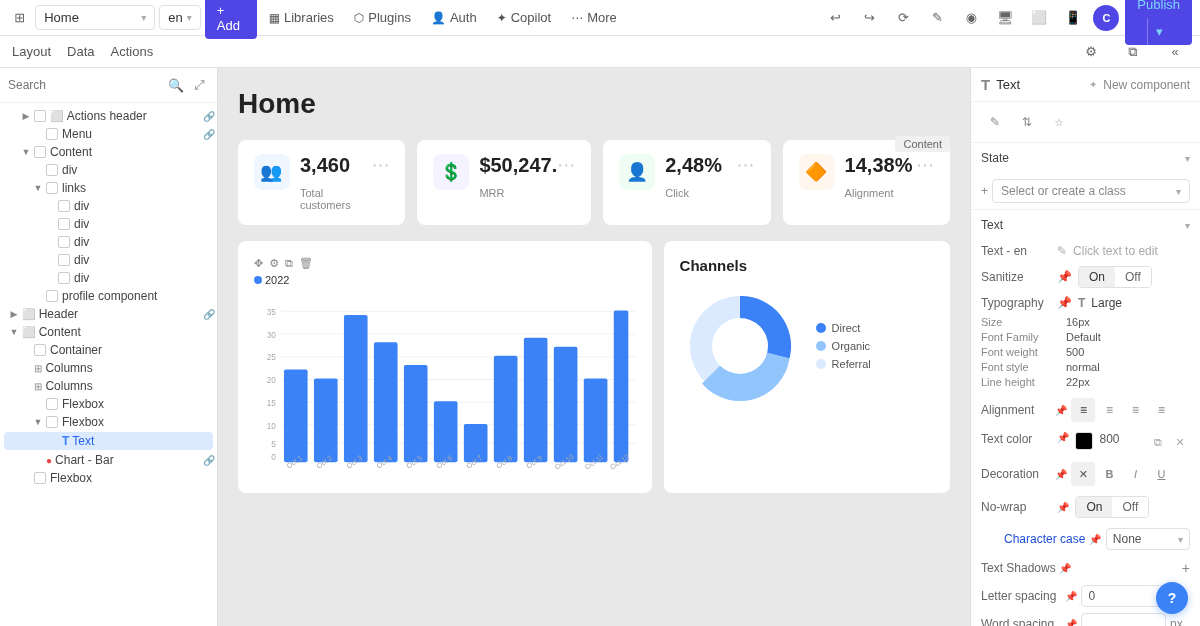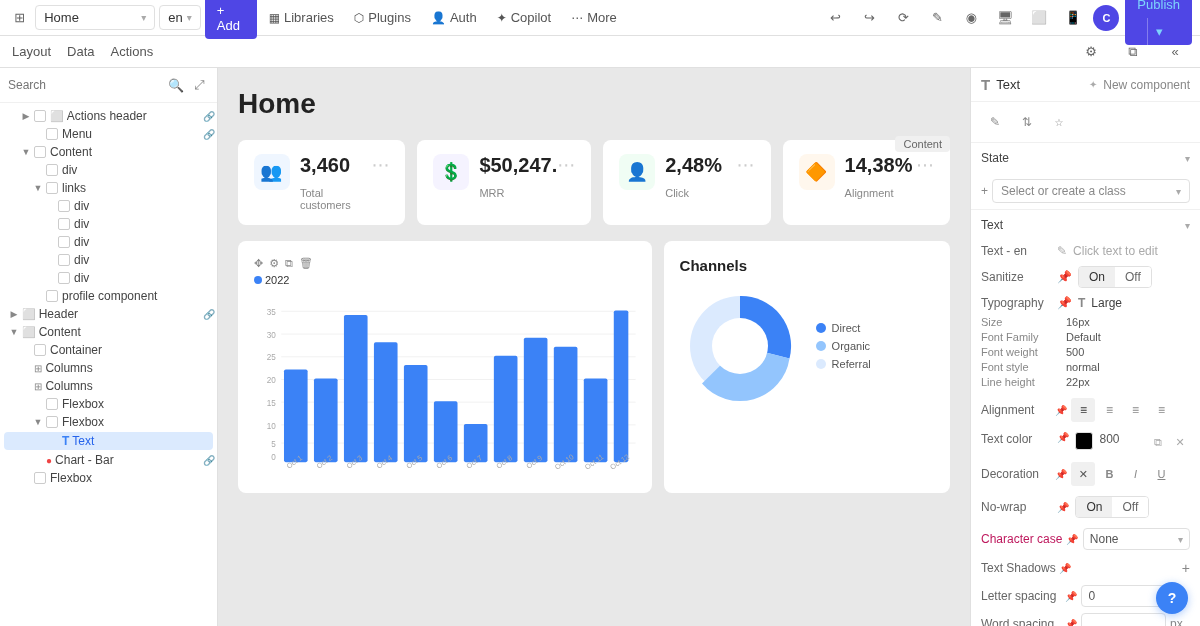--- a/index.html
+++ b/index.html
@@ -615,21 +615,21 @@
       <div class="nowrap-row">
         <span class="nowrap-label">No-wrap</span>
         <span style="color:#aaa;font-size:10px;cursor:pointer;">📌</span>
         <div class="toggle-group">
           <button class="toggle-btn active">On</button>
           <button class="toggle-btn">Off</button>
         </div>
       </div>
 
       <div class="char-case-row">
-        <span style="font-size:12px;color:#be185d;min-width:70px;">Character case</span>
+        <span style="font-size:12px;color:#1d4ed8;min-width:70px;margin-left:23px;">Character case</span>
         <span style="color:#aaa;font-size:10px;cursor:pointer;">📌</span>
         <div class="char-case-select">
           <span>None</span>
           <span style="color:#aaa;font-size:10px;">▾</span>
         </div>
       </div>
 
       <div class="shadow-row">
         <span class="shadow-label">Text Shadows</span>
         <span style="color:#aaa;font-size:10px;cursor:pointer;">📌</span>

